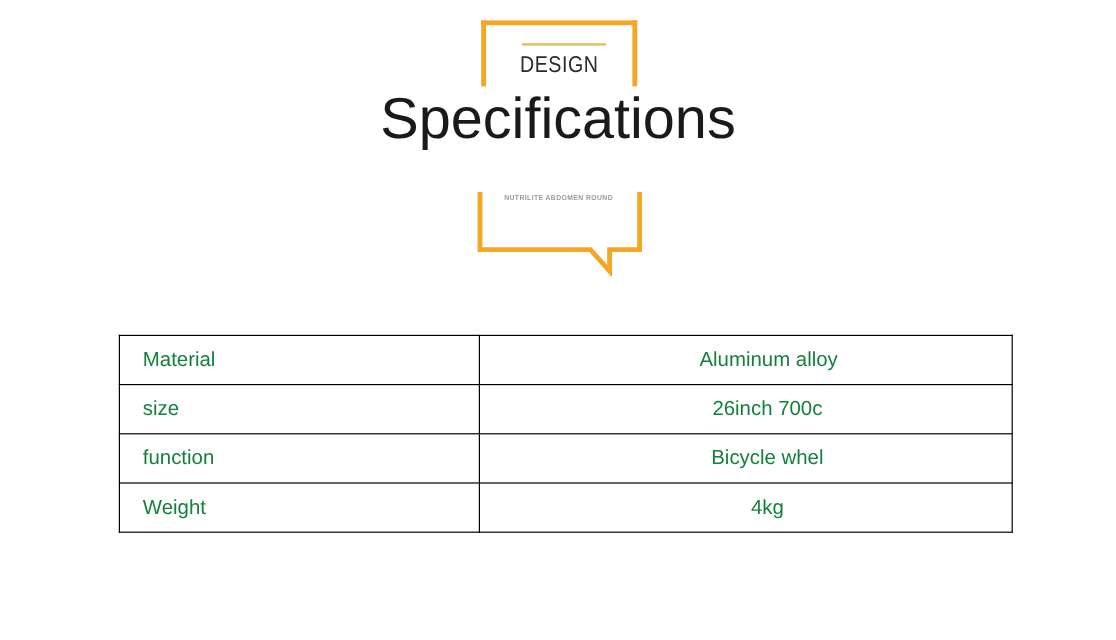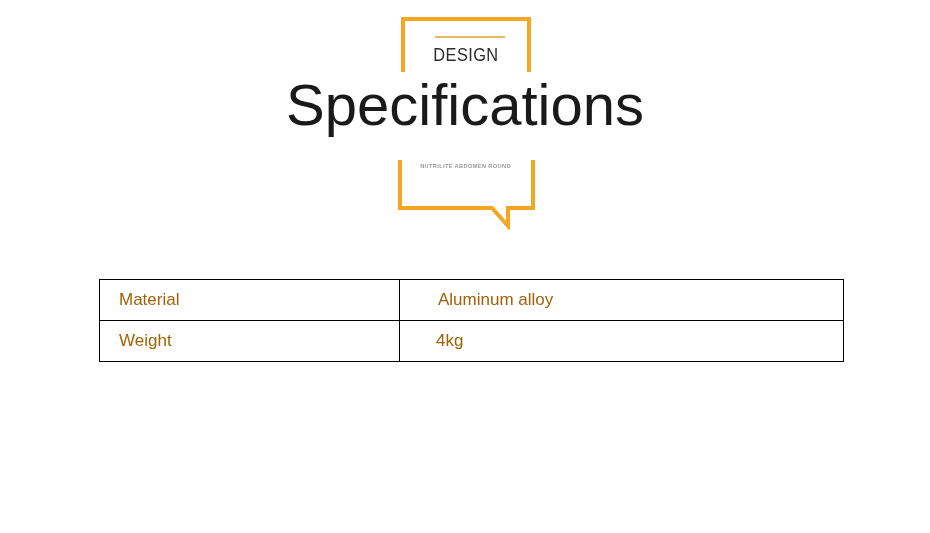--- a/index.html
+++ b/index.html
@@ -69,21 +69,21 @@
     white-space: nowrap;
   }
 
   .page-title {
     position: absolute;
     left: 0;
     top: 74px;
     width: 930px;
     text-align: center;
     font-family: "Liberation Sans", sans-serif;
-    font-size: 58px;
+    font-size: 48px;
     font-weight: 300;
     color: #1a1a1a;
     letter-spacing: 0px;
     line-height: 1.08;
     white-space: nowrap;
   }
 
   
   .bracket-bottom-wrap {
     position: absolute;
@@ -122,29 +122,30 @@
     table-layout: fixed;
   }
   .spec-table td {
     border: 1px solid #000000;
     height: 40px;
     padding: 0;
     vertical-align: middle;
     font-family: "Liberation Sans", sans-serif;
     font-size: 17px;
     font-weight: 400;
-    color: #a16207;
+    color: #15803d;
     line-height: 1.2;
   }
   .spec-table td.key {
     width: 280px;
     padding-left: 19px;
   }
   .spec-table td.val {
     padding-left: 36px;
+    text-align: center;
   }
   .spec-table tr:first-child td.val {
     padding-left: 38px;
   }
 </style>
 </head>
 <body>
 
 <div id="page">
 
@@ -168,19 +169,27 @@
 
   </div>
 
   <table class="spec-table">
     <tbody>
       <tr>
         <td class="key">Material</td>
         <td class="val">Aluminum alloy</td>
       </tr>
       <tr>
+        <td class="key">size</td>
+        <td class="val">26inch 700c</td>
+      </tr>
+      <tr>
+        <td class="key">function</td>
+        <td class="val">Bicycle whel</td>
+      </tr>
+      <tr>
         <td class="key">Weight</td>
         <td class="val">4kg</td>
       </tr>
     </tbody>
   </table>
 
 </div>
 
 </body></html>

